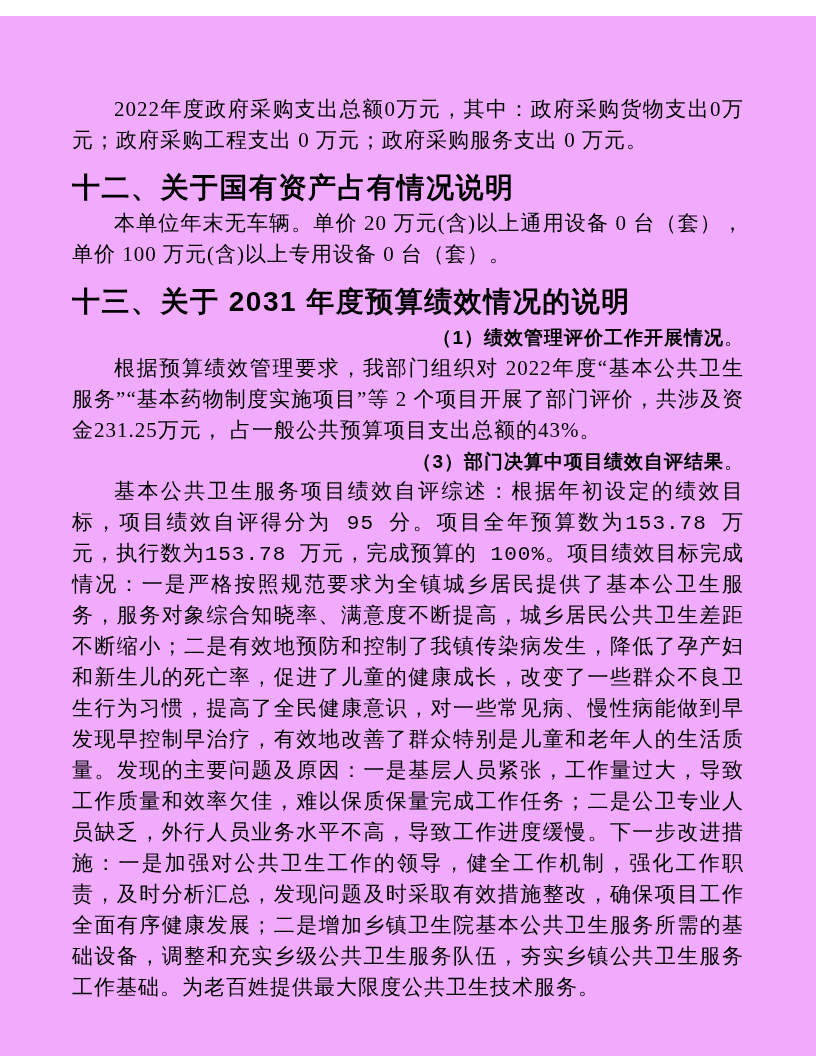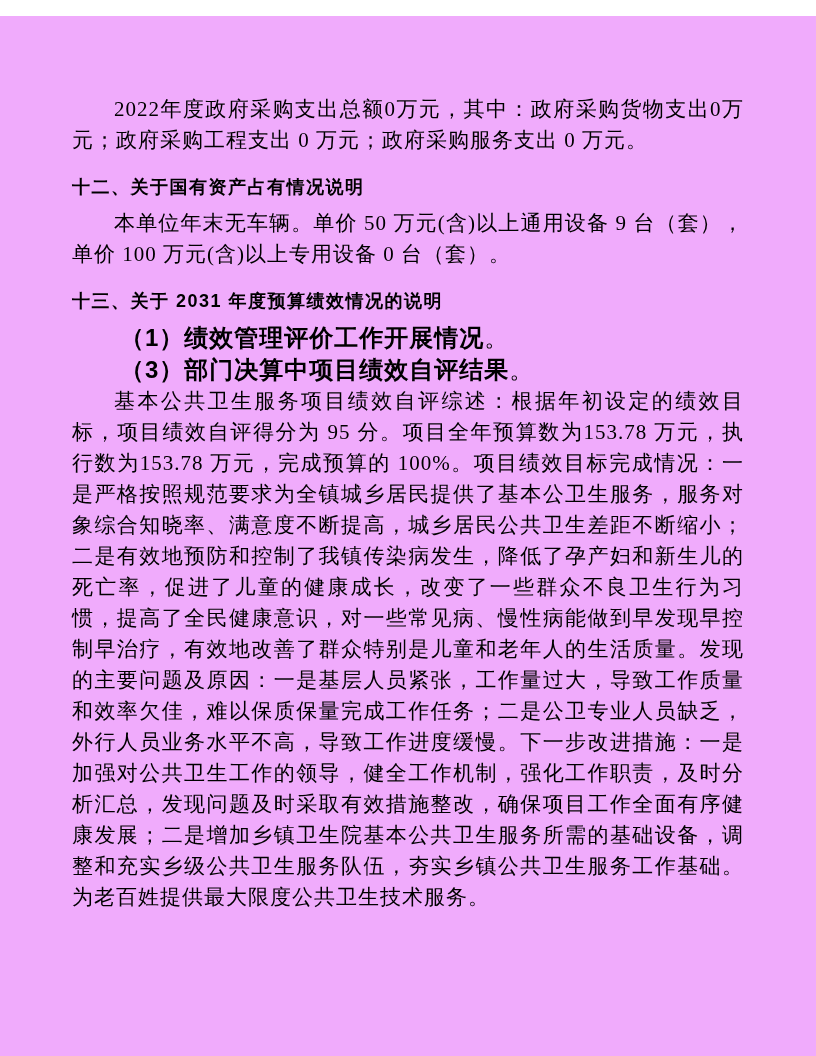--- a/index.html
+++ b/index.html
@@ -26,56 +26,59 @@
     line-height: 31px;
     letter-spacing: 1px;
     text-align: justify;
     text-justify: inter-character;
     text-indent: 2em;
   }
   
   [data-name="self-eval-paragraph"] {
     text-indent: 0;
     line-height: 28px;
+    font-family: Liberation Mono, monospace;
   }
   
   h2.heading {
     margin: 16px 0 5px 0;
     font-family: "Liberation Sans", "DejaVu Sans", sans-serif;
-    font-size: 18px;
+    font-size: 28px;
     line-height: 31px;
     font-weight: bold;
     letter-spacing: 1.5px;
   }
   [data-name="assets-section-heading"] { margin-top: 17px; }
   [data-name="performance-section-heading"] { margin-top: 15px; }
   
   p.subheading {
     margin: 0;
-    font-size: 24px;
+    font-size: 19px;
     line-height: 31px;
     letter-spacing: 1px;
     text-indent: 2em;
+    text-align: right;
   }
   [data-name="performance-eval-subheading"] { margin-top: 16px; }
   p.subheading .sub-bold {
     font-family: "Liberation Sans", "DejaVu Sans", sans-serif;
     font-weight: bold;
   }
   p.subheading .sub-tail {
     font-family: "Liberation Serif", "DejaVu Serif", serif;
     font-weight: normal;
   }
 </style>
 </head>
 <body>
 
 <main class="page" data-name="document-page">
   <div id="doc-body" data-name="document-body">
       <p class="body" data-name="procurement-paragraph">2022年度政府采购支出总额0万元，其中：政府采购货物支出0万元；政府采购工程支出 0 万元；政府采购服务支出 0 万元。</p>
       <h2 class="heading" data-name="assets-section-heading">十二、关于国有资产占有情况说明</h2>
-      <p class="body" data-name="assets-paragraph">本单位年末无车辆。单价 50 万元(含)以上通用设备 9 台（套），单价 100 万元(含)以上专用设备 0 台（套）。</p>
+      <p class="body" data-name="assets-paragraph">本单位年末无车辆。单价 20 万元(含)以上通用设备 0 台（套），单价 100 万元(含)以上专用设备 0 台（套）。</p>
       <h2 class="heading" data-name="performance-section-heading">十三、关于 2031 年度预算绩效情况的说明</h2>
       <p class="subheading" data-name="performance-eval-subheading"><span class="sub-bold" data-name="performance-eval-subheading-text">（1）绩效管理评价工作开展情况</span><span class="sub-tail" data-name="performance-eval-subheading-tail">。</span></p>
+      <p class="body" data-name="performance-eval-paragraph">根据预算绩效管理要求，我部门组织对 2022年度“基本公共卫生服务”“基本药物制度实施项目”等 2 个项目开展了部门评价，共涉及资金231.25万元， 占一般公共预算项目支出总额的43%。</p>
       <p class="subheading" data-name="self-eval-subheading"><span class="sub-bold" data-name="self-eval-subheading-text">（3）部门决算中项目绩效自评结果</span><span class="sub-tail" data-name="self-eval-subheading-tail">。</span></p>
       <p class="body" data-name="self-eval-paragraph">基本公共卫生服务项目绩效自评综述：根据年初设定的绩效目标，项目绩效自评得分为 95 分。项目全年预算数为153.78 万元，执行数为153.78 万元，完成预算的 100%。项目绩效目标完成情况：一是严格按照规范要求为全镇城乡居民提供了基本公卫生服务，服务对象综合知晓率、满意度不断提高，城乡居民公共卫生差距不断缩小；二是有效地预防和控制了我镇传染病发生，降低了孕产妇和新生儿的死亡率，促进了儿童的健康成长，改变了一些群众不良卫生行为习惯，提高了全民健康意识，对一些常见病、慢性病能做到早发现早控制早治疗，有效地改善了群众特别是儿童和老年人的生活质量。发现的主要问题及原因：一是基层人员紧张，工作量过大，导致工作质量和效率欠佳，难以保质保量完成工作任务；二是公卫专业人员缺乏，外行人员业务水平不高，导致工作进度缓慢。下一步改进措施：一是加强对公共卫生工作的领导，健全工作机制，强化工作职责，及时分析汇总，发现问题及时采取有效措施整改，确保项目工作全面有序健康发展；二是增加乡镇卫生院基本公共卫生服务所需的基础设备，调整和充实乡级公共卫生服务队伍，夯实乡镇公共卫生服务工作基础。为老百姓提供最大限度公共卫生技术服务。</p>
     </div>
 </main>
 
 </body></html>

